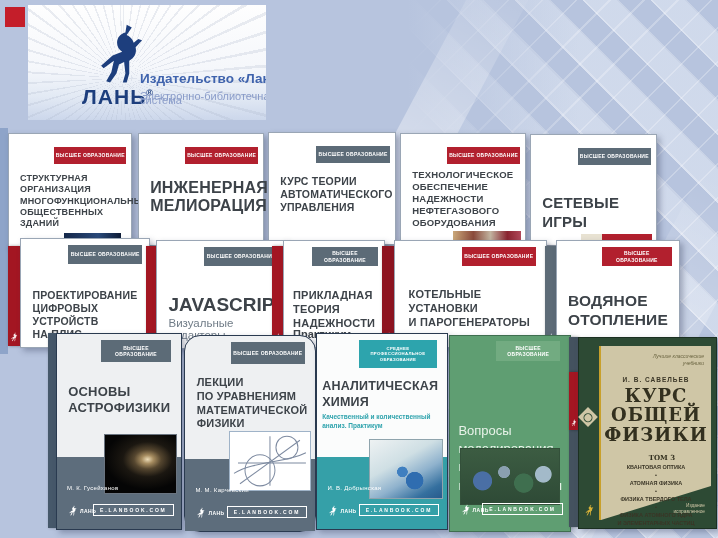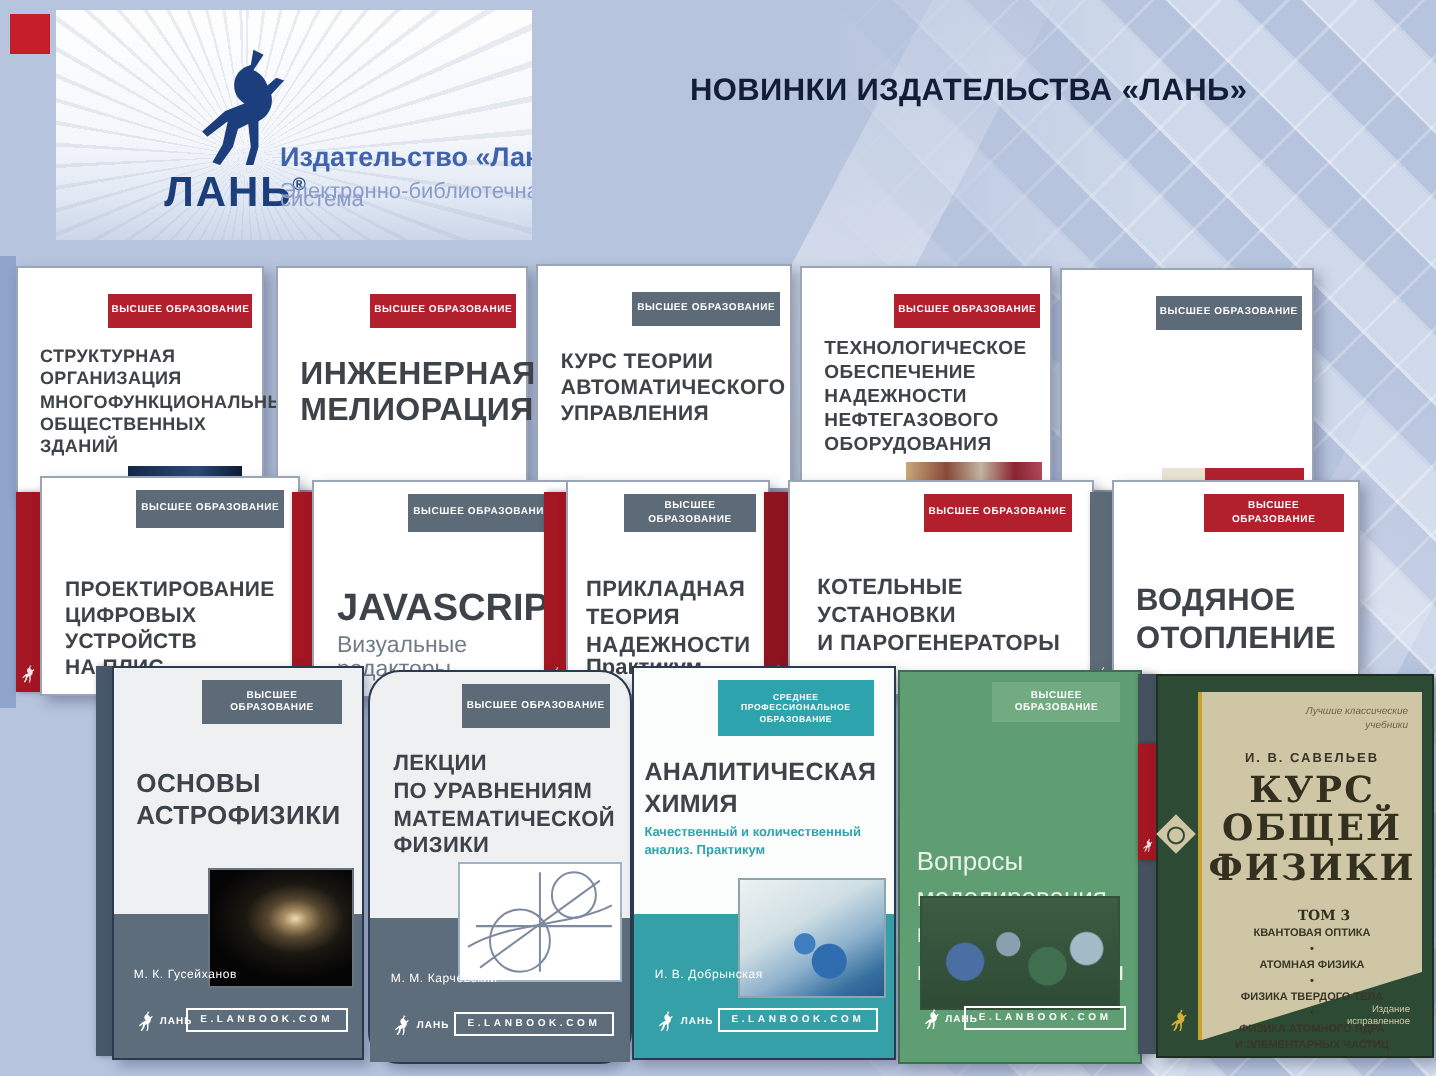--- a/index.html
+++ b/index.html
@@ -102,21 +102,20 @@
   <div class="logo-panel">
     <div class="rays"></div>
     <svg class="deer-main">
         <use href="#deer"></use>
       </svg>
     <div class="brand"><span>ЛАНЬ</span><sup>®</sup></div>
     <div class="publisher">Издательство «Лань»</div>
     <div class="sysline1">Электронно-библиотечная</div>
     <div class="sysline2">система</div>
   </div>
-  <div class="slide-title">НОВИНКИ ИЗДАТЕЛЬСТВА «ЛАНЬ»</div>
 
   <div class="book" style="left:8px;top:133px;width:122px;height:112px;z-index:1;">
     <div class="badge red" style="top:13px;right:5px;width:57%;height:15px;">
         <span>ВЫСШЕЕ ОБРАЗОВАНИЕ</span>
       </div>
     <div class="btitle" style="top:39px;font-size:9px;">СТРУКТУРНАЯ
 ОРГАНИЗАЦИЯ
 МНОГОФУНКЦИОНАЛЬНЫХ
 ОБЩЕСТВЕННЫХ ЗДАНИЙ</div>
     <div class="peek" style="left:45%;right:8%;height:13px;background:linear-gradient(90deg,#15284a,#2a4a7a 60%,#0e1c36);"></div>
@@ -144,20 +143,21 @@
 ОБЕСПЕЧЕНИЕ
 НАДЕЖНОСТИ
 НЕФТЕГАЗОВОГО
 ОБОРУДОВАНИЯ</div>
     <div class="peek" style="left:42%;right:3%;height:13px;background:linear-gradient(90deg,#caa87a,#8a4a3a 30%,#c2b4a0 55%,#8a2430 80%,#b0485a);"></div>
   </div>
   <div class="book" style="left:530px;top:134px;width:125px;height:110px;z-index:1;">
     <div class="badge slate" style="top:13px;right:5px;width:57%;height:15px;">
         <span>ВЫСШЕЕ ОБРАЗОВАНИЕ</span>
       </div>
+    <div class="btitle" style="top:59px;font-size:15px;">СЕТЕВЫЕ ИГРЫ</div>
     <div class="peek" style="left:40%;right:3%;height:11px;background:linear-gradient(90deg,#e8e2d2 0 30%,#b2202e 30%);"></div>
   </div>
 
   <div class="spine" style="left:8px;top:246px;width:12px;height:100px;background:#a31622;z-index:2;">
       <svg viewBox="0 0 100 100">
         <use href="#deer"></use>
       </svg>
     </div>
   <div class="book" style="left:20px;top:238px;width:128px;height:108px;z-index:2;">
     <div class="badge slate" style="top:6px;right:7px;width:56%;height:17px;">

